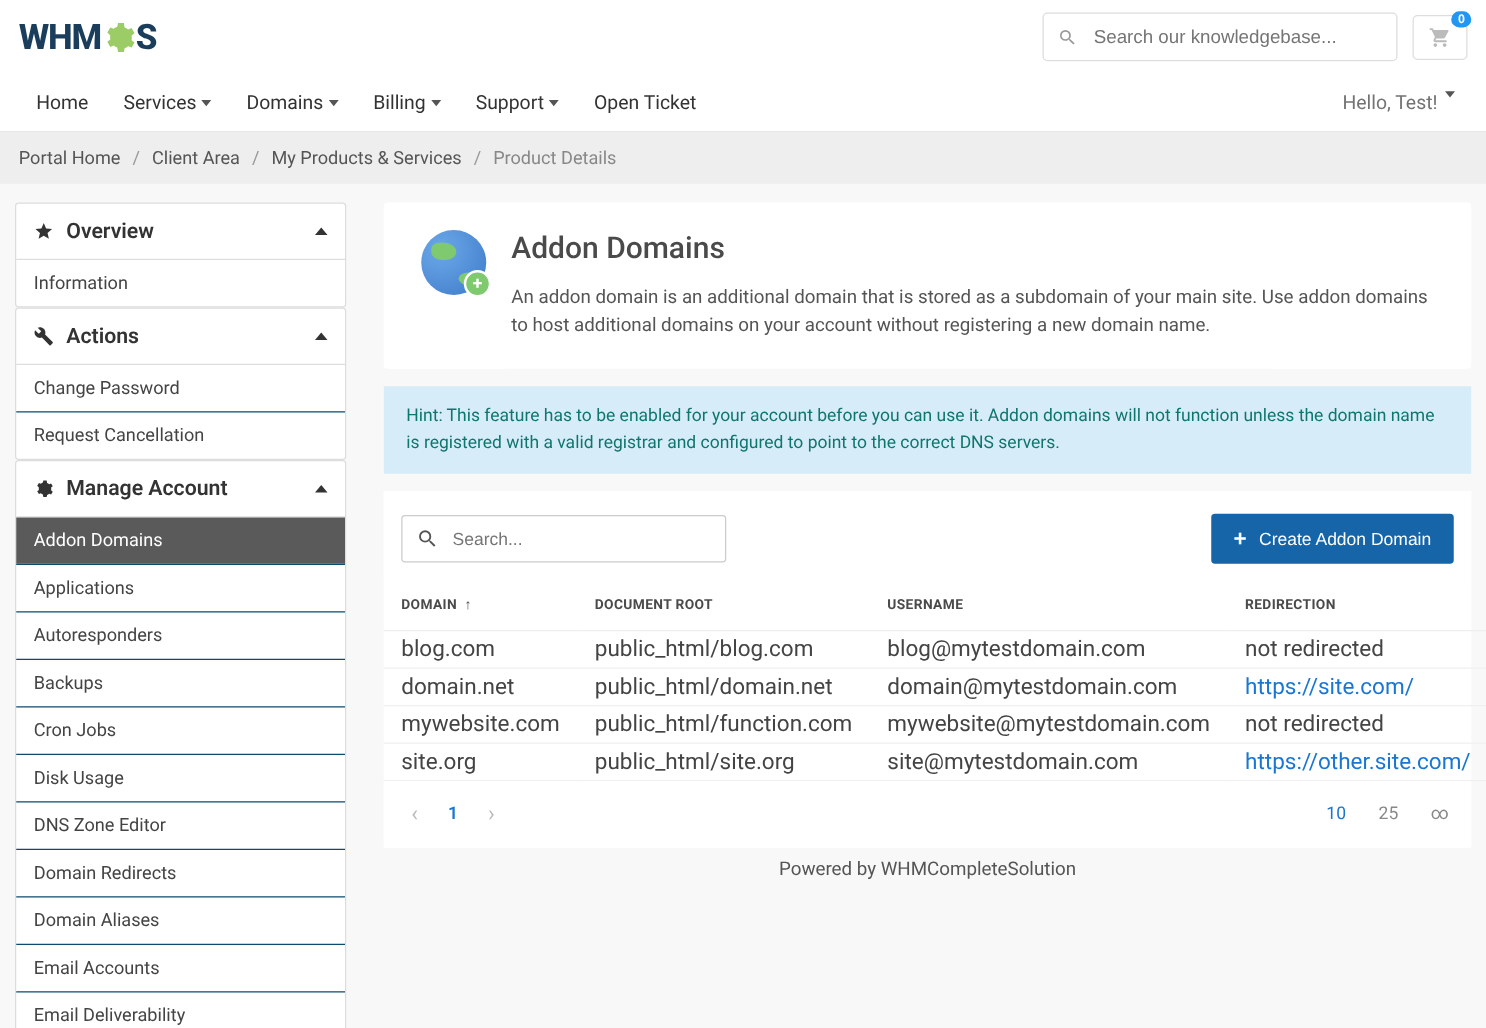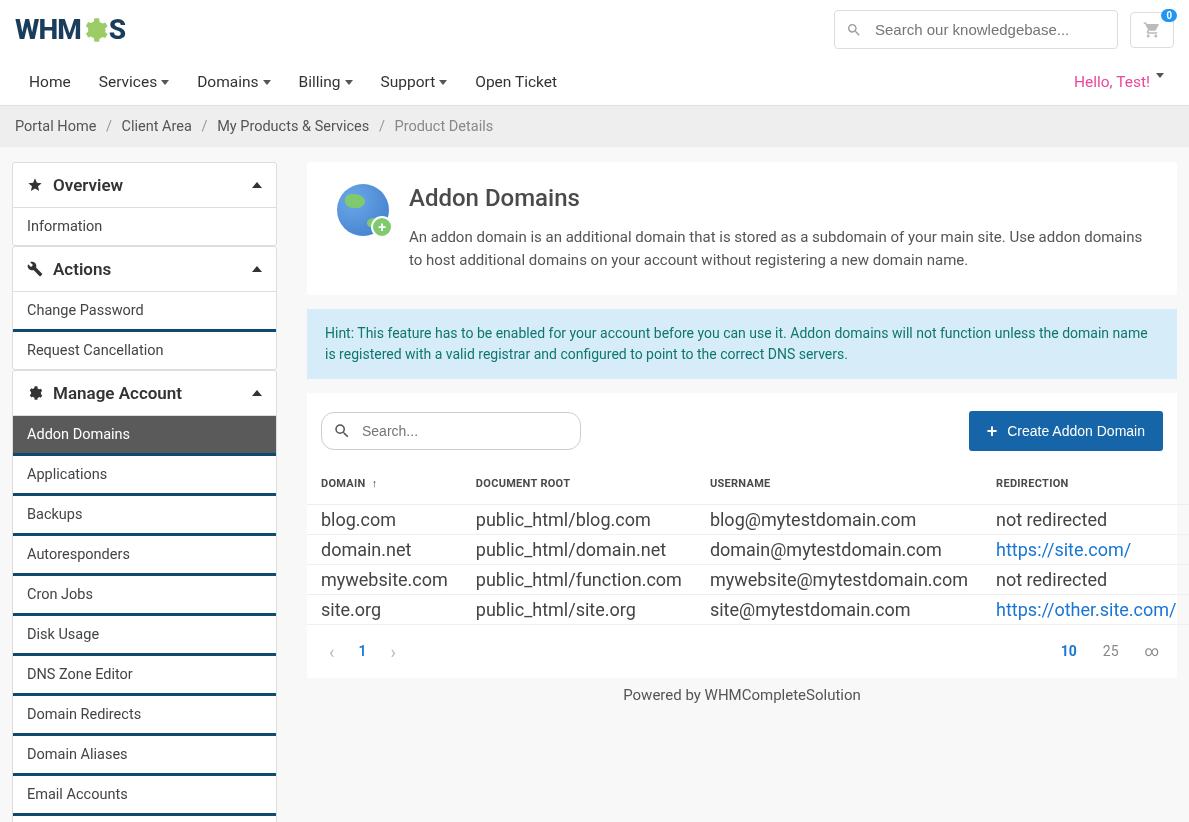--- a/index.html
+++ b/index.html
@@ -10,66 +10,66 @@
 .header-right { display: flex; align-items: center; gap: 12px; }
 .search-box { position: relative; width: 284px; }
 .search-box input { width: 100%; padding: 10px 12px 10px 40px; border: 1px solid #ddd; border-radius: 4px; font-size: 15px; color: #666; }
 .search-box .search-icon { position: absolute; left: 12px; top: 50%; transform: translateY(-50%); color: #999; }
 .cart-btn { position: relative; border: 1px solid #ddd; border-radius: 4px; padding: 8px 12px; color: #aaa; background: #fff; cursor: pointer; }
 .cart-badge { position: absolute; top: -4px; right: -4px; background: #2196F3; color: #fff; border-radius: 10px; font-size: 10px; padding: 1px 5px; font-weight: bold; }
 .navbar { background: #fff; border-bottom: 1px solid #e0e0e0; padding: 0 15px; display: flex; justify-content: space-between; align-items: center; }
 .nav-links { display: flex; gap: 0; }
 .nav-links a { color: #333; text-decoration: none; padding: 14px 14px; display: flex; align-items: center; gap: 4px; font-size: 15.5px; }
 .caret-down { border-top: 5px solid #555; border-left: 4px solid transparent; border-right: 4px solid transparent; display: inline-block; }
-.user-menu { color: #ec4899; padding: 14px 10px; cursor: pointer; display: flex; align-items: flex-start; gap: 6px; font-size: 15.5px; }
+.user-menu { color: #737373; padding: 14px 10px; cursor: pointer; display: flex; align-items: flex-start; gap: 6px; font-size: 15.5px; }
 .breadcrumb { background: #eeeeee; padding: 12px 15px; color: #666; font-size: 14.5px; }
 .breadcrumb a { color: #555; text-decoration: none; }
 .breadcrumb .sep { color: #999; margin: 0 6px; }
 .breadcrumb .current { color: #888; }
 .container { display: flex; gap: 30px; padding: 15px 12px 20px 12px; }
 .sidebar { width: 265px; flex-shrink: 0; }
 .panel { background: #fff; border: 1px solid #ddd; border-radius: 3px; margin-bottom: 0; }
 .panel-header { padding: 12px 14px; font-size: 17px; font-weight: 600; display: flex; align-items: center; justify-content: space-between; border-bottom: 1px solid #ddd; }
 .panel-header-left { display: flex; align-items: center; gap: 10px; }
 .chevron-up { border-bottom: 6px solid #333; border-left: 5px solid transparent; border-right: 5px solid transparent; }
 .panel-body { }
-.panel-item { display: block; padding: 10px 14px; color: #444; text-decoration: none; border-top: 3px solid #0c4a6e; font-size: 14.5px; }
+.panel-item { display: block; padding: 10px 14px; color: #444; text-decoration: none; border-top: 1px solid #0c4a6e; font-size: 14.5px; }
 .panel-item:first-child { border-top: none; }
 .panel-item.active { background: #5a5a5a; color: #fff; }
 .main { flex: 1; min-width: 0; }
 .content-card { background: #fff; border-radius: 3px; padding: 22px 30px; margin-bottom: 14px; }
 .page-header { display: flex; gap: 20px; align-items: flex-start; }
 .page-icon { width: 52px; height: 52px; flex-shrink: 0; position: relative; }
 .page-icon .globe { width: 52px; height: 52px; background: radial-gradient(circle at 30% 30%, #6ba8e8, #3d7ac9); border-radius: 50%; position: relative; overflow: hidden; }
 .page-icon .globe::before { content: ''; position: absolute; width: 20px; height: 14px; background: #7fc96f; border-radius: 40% 60% 50% 50%; top: 10px; left: 8px; }
 .page-icon .globe::after { content: ''; position: absolute; width: 16px; height: 10px; background: #7fc96f; border-radius: 50% 40% 60% 50%; bottom: 8px; right: 6px; }
 .page-icon .plus-badge { position: absolute; bottom: -2px; right: -4px; width: 22px; height: 22px; background: #7fc96f; border: 2px solid #fff; border-radius: 50%; display: flex; align-items: center; justify-content: center; color: #fff; font-weight: bold; font-size: 14px; line-height: 1; }
 .page-title { font-size: 24px; font-weight: 500; color: #4a4a4a; margin-bottom: 14px; }
 .page-desc { color: #555; font-size: 15px; line-height: 1.55; }
 .alert-info { background: #d6edf9; color: #0f766e; padding: 14px 18px; font-size: 14px; border-radius: 0; line-height: 1.5; margin-bottom: 14px; }
 .toolbar { display: flex; justify-content: space-between; align-items: center; padding: 18px 14px 12px 14px; background: #fff; }
 .table-search { position: relative; width: 260px; }
-.table-search input { width: 100%; padding: 10px 12px 10px 40px; border: 1px solid #ccc; border-radius: 13px; font-size: 14px; }
+.table-search input { width: 100%; padding: 10px 12px 10px 40px; border: 1px solid #ccc; border-radius: 3px; font-size: 14px; }
 .table-search .search-icon { position: absolute; left: 12px; top: 50%; transform: translateY(-50%); color: #555; }
 .btn-primary { background: #1565a8; color: #fff; border: none; padding: 11px 18px; border-radius: 3px; font-size: 14px; cursor: pointer; display: flex; align-items: center; gap: 10px; font-weight: 500; }
 .plus-icon { font-size: 18px; font-weight: bold; line-height: 1; }
 .data-table-wrap { background: #fff; }
 table.data-table { width: 100%; border-collapse: collapse; }
 table.data-table th { text-align: left; padding: 14px 14px; font-size: 11px; font-weight: 700; color: #4a4a4a; text-transform: uppercase; letter-spacing: 0.3px; border-bottom: 1px solid #eee; }
 table.data-table th .sort-arrow { margin-left: 6px; }
 table.data-table td { padding: 4px 14px; font-size: 18px; color: #444; border-bottom: 1px solid #f0f0f0; }
 table.data-table td a { color: #1976D2; text-decoration: none; }
 .row-actions { display: flex; gap: 18px; justify-content: flex-end; }
 .action-icon { color: #666; cursor: pointer; }
 .pagination { display: flex; justify-content: space-between; align-items: center; padding: 12px 18px; background: #fff; }
 .pag-left { display: flex; align-items: center; gap: 20px; }
 .pag-btn { color: #bbb; cursor: pointer; font-size: 18px; padding: 4px; }
 .pag-page { color: #1976D2; font-weight: 600; }
 .pag-right { display: flex; align-items: center; gap: 26px; color: #888; }
-.pag-right .active { color: #1976D2; font-weight: 700; }
+.pag-right .active { color: #1976D2; font-weight: 400; }
 .footer { text-align: center; color: #555; font-size: 15px; padding: 8px 0 12px 0; }
 svg { display: block; }
 </style>
 </head>
 <body>
 
 <div class="header">
   <div class="logo">
     <span>WHM</span>
       <span class="gear">
@@ -185,22 +185,22 @@
                 <path d="M12 8a4 4 0 100 8 4 4 0 000-8zm8.94 4a7 7 0 00-.14-1.4l2.03-1.58-2-3.46-2.39.96a7 7 0 00-2.42-1.4L15.5 2h-4l-.52 2.62a7 7 0 00-2.42 1.4l-2.39-.96-2 3.46L6.2 10.6A7 7 0 006.06 12c0 .47.05.94.14 1.4l-2.03 1.58 2 3.46 2.39-.96c.72.6 1.54 1.08 2.42 1.4L11.5 22h4l.52-2.62a7 7 0 002.42-1.4l2.39.96 2-3.46-2.03-1.58c.09-.46.14-.93.14-1.4z"></path>
               </svg>
             </span>
           <span>Manage Account</span>
         </div>
         <span class="chevron-up"></span>
       </div>
       <div class="panel-body" id="manage-account-items">
           <a href="#" class="panel-item active">Addon Domains</a>
           <a href="#" class="panel-item">Applications</a>
+          <a href="#" class="panel-item">Autoresponders</a>
           <a href="#" class="panel-item">Backups</a>
-          <a href="#" class="panel-item">Autoresponders</a>
           <a href="#" class="panel-item">Cron Jobs</a>
           <a href="#" class="panel-item">Disk Usage</a>
           <a href="#" class="panel-item">DNS Zone Editor</a>
           <a href="#" class="panel-item">Domain Redirects</a>
           <a href="#" class="panel-item">Domain Aliases</a>
           <a href="#" class="panel-item">Email Accounts</a>
           <a href="#" class="panel-item">Email Deliverability</a>
         </div>
     </div>
 

